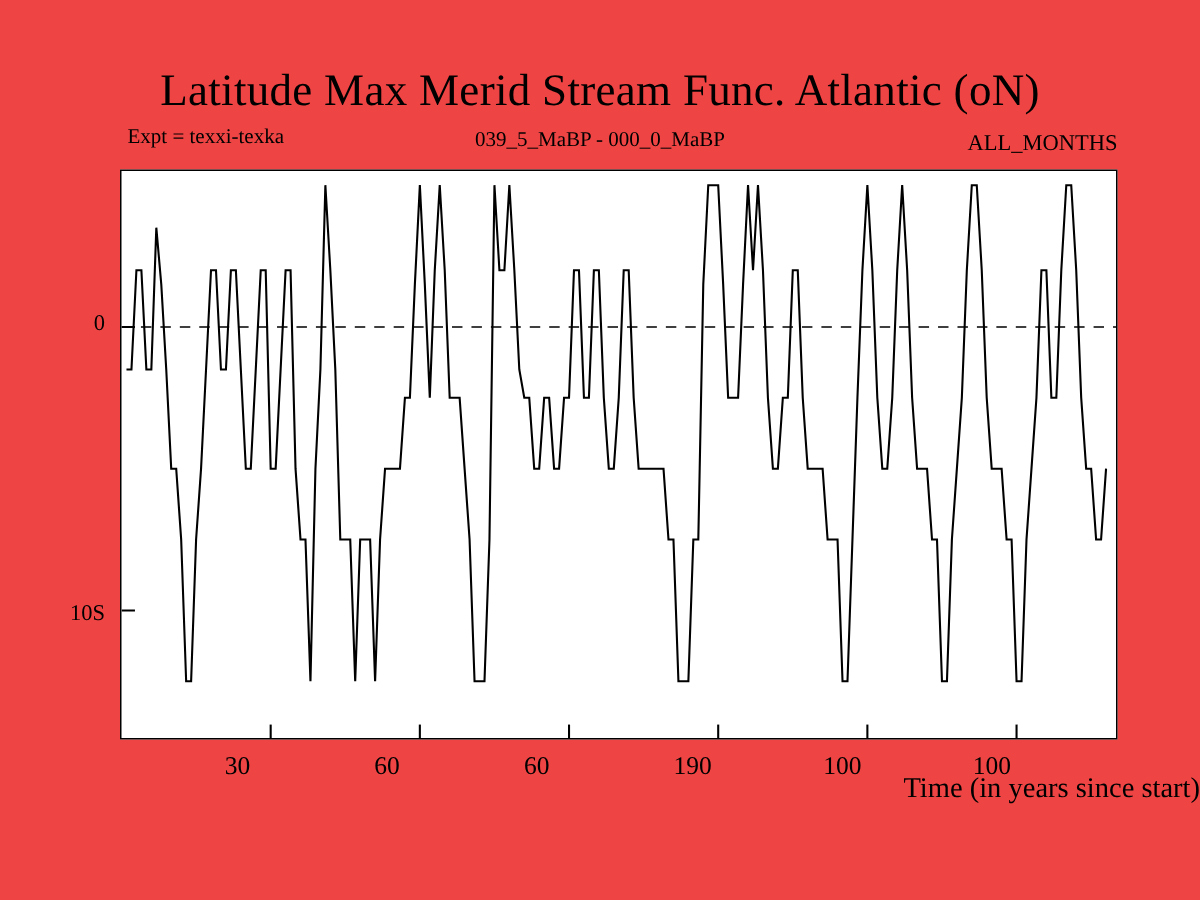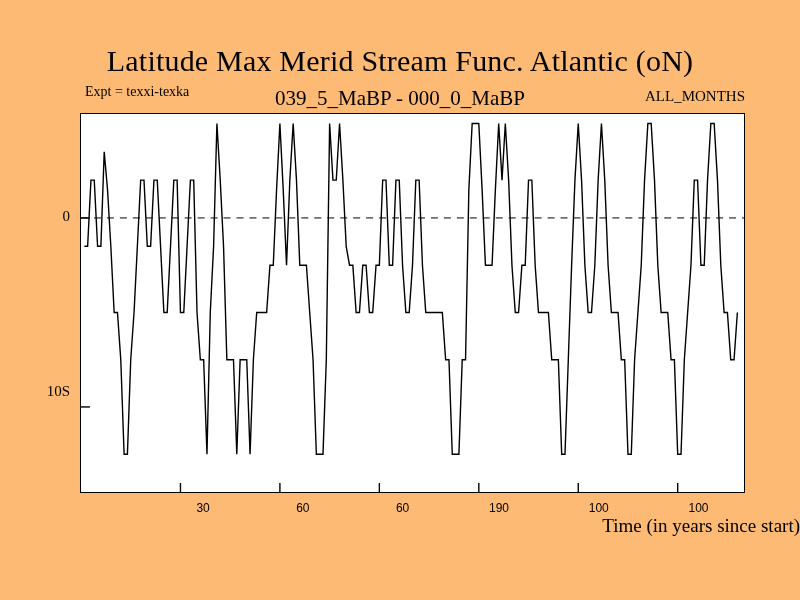--- a/index.html
+++ b/index.html
@@ -11,21 +11,21 @@
     width: 800px;
     height: 600px;
     overflow: hidden;
     font-family: "Liberation Serif", serif;
     color: #000000;
   }
   #page {
     position: relative;
     width: 800px;
     height: 600px;
-    background: #fdba74;
+    background: #ef4444;
   }
   .title {
     position: absolute;
     left: 0;
     top: 44px;
     width: 800px;
     text-align: center;
     font-family: "Liberation Serif", serif;
     font-size: 30px;
     letter-spacing: 0.2px;
@@ -39,21 +39,21 @@
     font-size: 14px;
     white-space: nowrap;
   }
   .sub-center {
     position: absolute;
     left: 0;
     top: 86px;
     width: 800px;
     text-align: center;
     font-family: "Liberation Serif", serif;
-    font-size: 21px;
+    font-size: 14px;
     white-space: nowrap;
   }
   .sub-right {
     position: absolute;
     right: 55px;
     top: 88px;
     font-family: Liberation Serif, serif;
     font-size: 15px;
     white-space: nowrap;
   }
@@ -77,23 +77,23 @@
   }
   .ytick-label {
     position: absolute;
     font-family: "Liberation Serif", serif;
     font-size: 15px;
     text-align: right;
     white-space: nowrap;
   }
   .xtick-label {
     position: absolute;
-    font-family: Liberation Sans, sans-serif;
-    font-size: 12px;
-    text-align: right;
+    font-family: Liberation Serif, serif;
+    font-size: 17px;
+    text-align: left;
     white-space: nowrap;
   }
   .xlabel {
     position: absolute;
     left: 0;
     top: 515px;
     width: 800px;
     text-align: right;
     font-family: "Liberation Serif", serif;
     font-size: 19px;
@@ -124,21 +124,21 @@
         </g>
       <g id="ytick-marks">
           <line x1="0" y1="104.5" x2="9" y2="104.5" stroke="#000" stroke-width="1.4"></line>
           <line x1="0" y1="294.5" x2="9" y2="294.5" stroke="#000" stroke-width="1.4"></line>
         </g>
     </svg>
   </div>
 
   <div id="ytick-labels">
       <div class="ytick-label" style="left: 18px; top: 207.5px; width: 52px;">0</div>
-      <div class="ytick-label" style="left: 18px; top: 383px; width: 52px;">10S</div>
+      <div class="ytick-label" style="left: 18px; top: 401px; width: 52px;">10S</div>
     </div>
   <div id="xtick-labels">
       <div class="xtick-label" style="left: 149.75px; top: 501px; width: 60px;">30</div>
       <div class="xtick-label" style="left: 249.5px; top: 501px; width: 60px;">60</div>
       <div class="xtick-label" style="left: 349.25px; top: 501px; width: 60px;">60</div>
       <div class="xtick-label" style="left: 449px; top: 501px; width: 60px;">190</div>
       <div class="xtick-label" style="left: 548.75px; top: 501px; width: 60px;">100</div>
       <div class="xtick-label" style="left: 648.5px; top: 501px; width: 60px;">100</div>
     </div>
 

